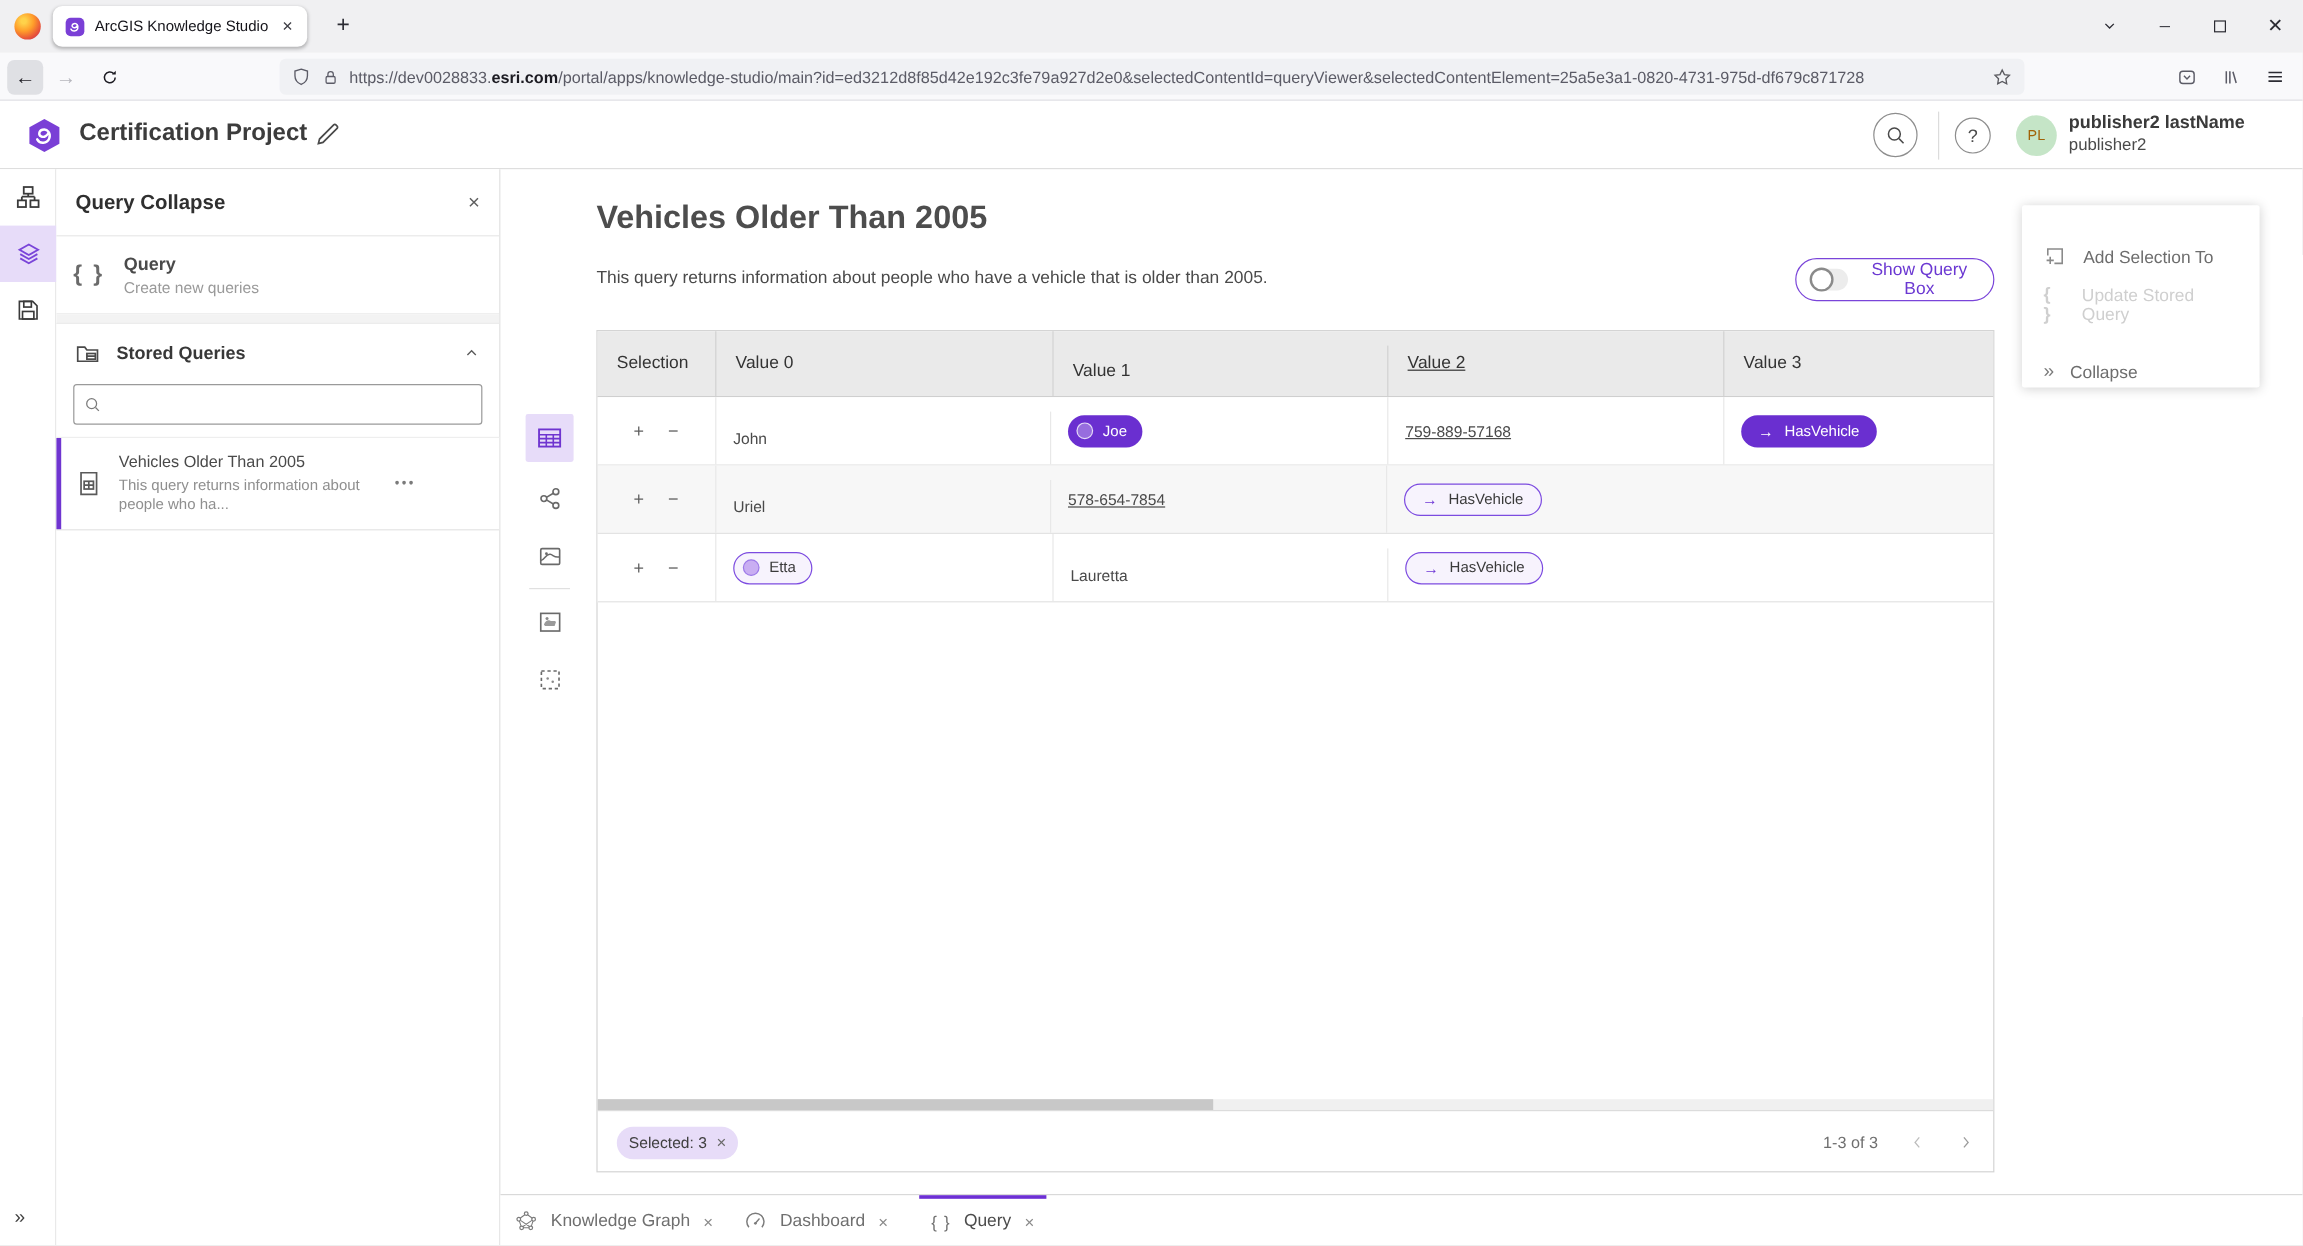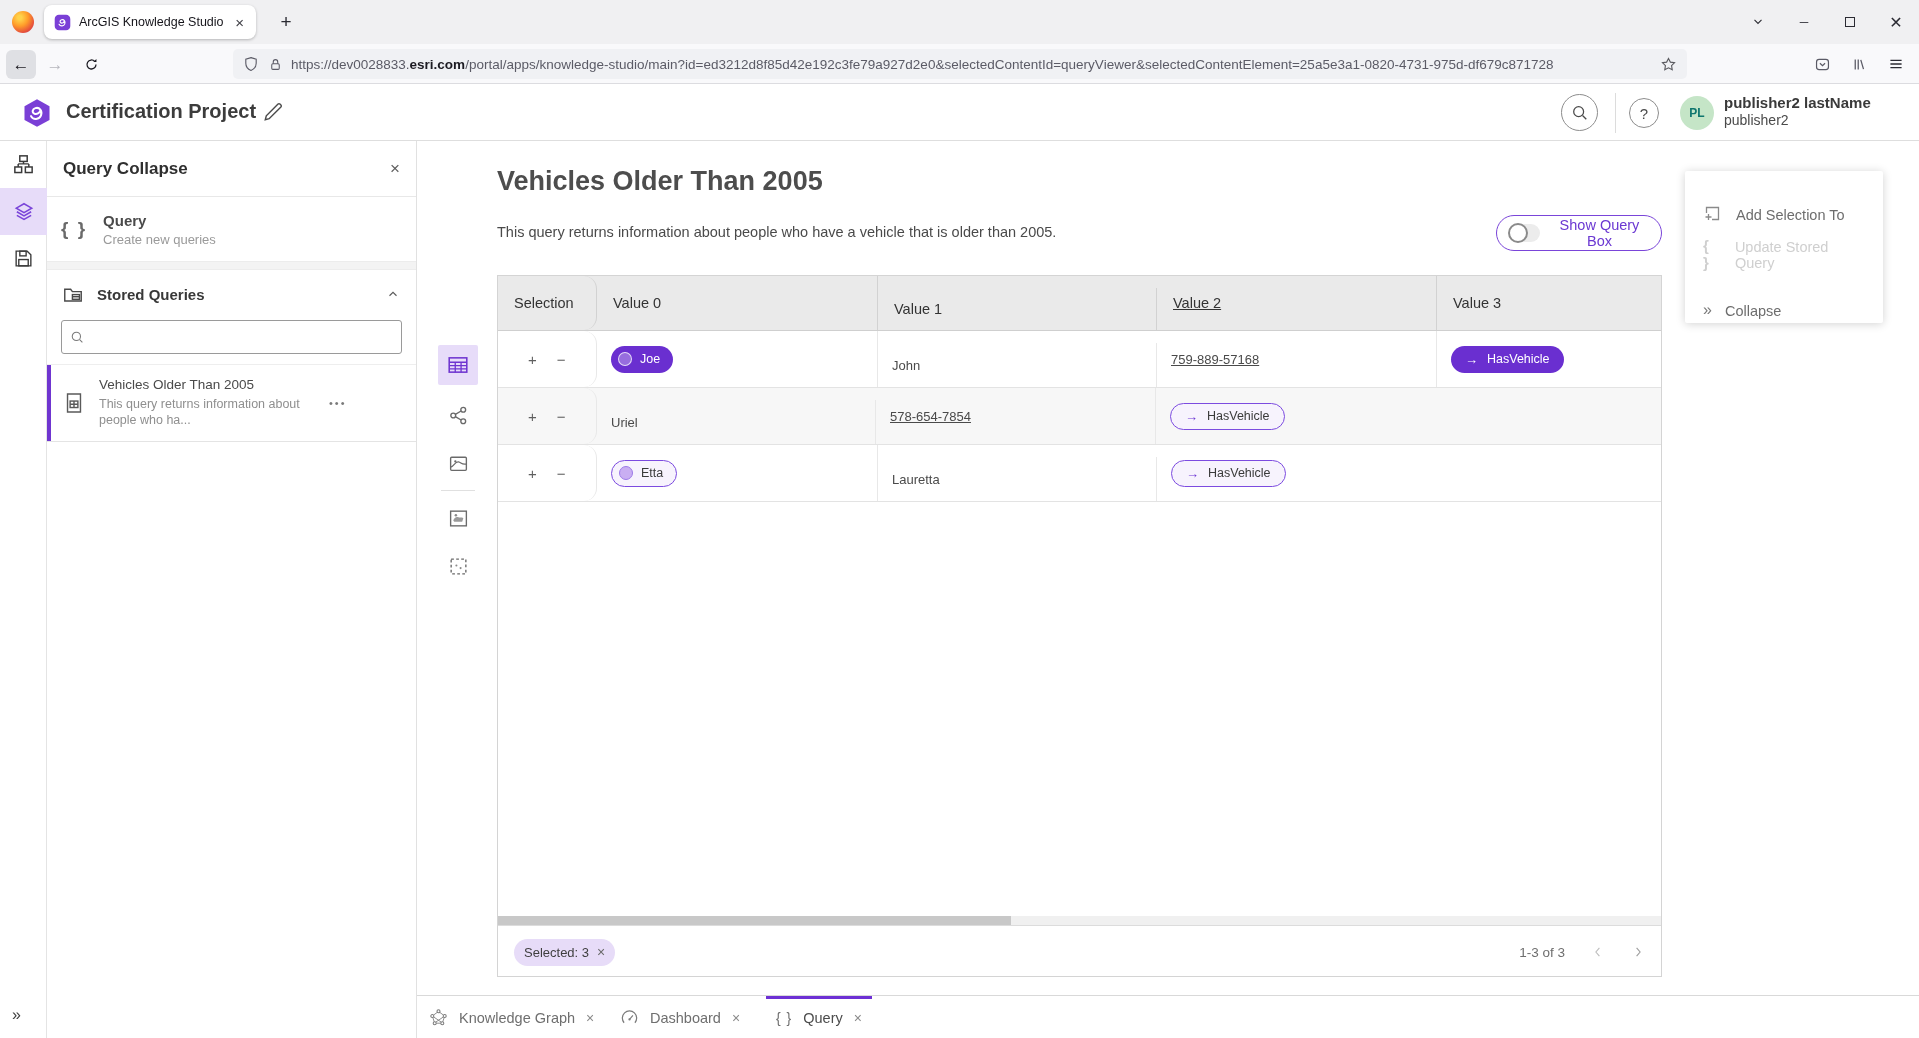--- a/index.html
+++ b/index.html
@@ -32,21 +32,21 @@
   .url-text { font-size:13.5px; color:#5b5b66; white-space:nowrap; overflow:hidden; flex:1; margin-left:8px; }
   .url-text b { color:#1c1b22; font-weight:bold; }
   .tb-right { position:absolute; top:50px; width:28px; height:28px; display:flex; align-items:center; justify-content:center; border-radius:4px; }
 
   
   .app-header { position:absolute; left:0; top:84px; width:1919px; height:57px; background:#fff; border-bottom:1px solid #dedede; }
   .proj-title { position:absolute; left:66px; top:100px; font-size:20px; font-weight:bold; color:#3c3c3c; }
   .circle-btn { position:absolute; border:1px solid #8d8d8d; border-radius:50%; background:#fff;
                 display:flex; align-items:center; justify-content:center; color:#4a4a4a; }
   .avatar { position:absolute; left:1680px; top:96px; width:34px; height:34px; border-radius:50%; background:#c5e5c7;
-            color:#0f766e; font-size:12px; font-weight:bold; display:flex; align-items:center; justify-content:center; }
+            color:#a16207; font-size:12px; font-weight:normal; display:flex; align-items:center; justify-content:center; }
   .user-name { position:absolute; left:1724px; top:94px; font-size:15px; font-weight:bold; color:#3a3a3a; }
   .user-sub  { position:absolute; left:1724px; top:112px; font-size:14px; color:#4a4a4a; }
 
   
   .rail { position:absolute; left:0; top:141px; width:47px; height:897px; background:#fff; border-right:1px solid #e4e4e4; }
   .rail-btn { width:47px; height:47px; display:flex; align-items:center; justify-content:center; }
   .rail-btn.sel { background:#e7dcf9; }
   .rail-expand { position:absolute; left:12px; bottom:14px; font-size:16px; color:#3f3f3f; }
 
   
@@ -88,21 +88,21 @@
               background:#fff; border:2px solid #8a8a8a; }
   .toggle-btn .lbl { font-size:14.5px; color:#6b38d2; margin-left:10px;text-align:center; }
 
   
   .card { position:absolute; left:497px; top:275px; width:1165px; height:702px; border:1px solid #d4d4d4; background:#fff; }
   .thead { display:flex; height:55px; background:#eaeaea; border-bottom:1px solid #cfcfcf; }
   .th { display:flex; align-items:center; padding-left:16px; font-size:14.5px; color:#333; border-right:1px solid #d2d2d2; }
   .trow { display:flex; height:57px; border-bottom:1px solid #e3e3e3; background:#fff; }
   .trow.alt { background:#f7f7f7; }
   .td { display:flex; align-items:center; padding-left:14px; font-size:13px; color:#4a4a4a; border-right:1px solid #e8e8e8; }
-  .c0{width:99px;border-radius:13px;} .c1{width:281px;} .c2{width:279px;margin-top:12px;} .c3{width:280px;text-decoration:underline;} .c4{width:224px; border-right:none;}
+  .c0{width:99px;} .c1{width:281px;} .c2{width:279px;margin-top:12px;} .c3{width:280px;text-decoration:underline;} .c4{width:224px; border-right:none;}
   .selcell { padding-left:30px; gap:20px; color:#5f5f5f; font-size:15px; }
   .selcell span { cursor:default; }
   .pill { display:inline-flex; align-items:center; height:27px; border-radius:14px; padding:0 13px 0 7px; font-size:12.5px; }
   .pill.fill { background:#6a2fd0; color:#fff; }
   .pill.line { background:#f7f3fd; border:1px solid #7c4be0; color:#3a3a3a; }
   .pill .dot { width:14px; height:14px; border-radius:50%; margin-right:8px; }
   .pill.fill .dot { background:rgba(255,255,255,.3); border:1px solid rgba(255,255,255,.75); }
   .pill.line .dot { background:#c9aef2; border:1px solid #9d7ae8; }
   .rpill { display:inline-flex; align-items:center; height:27px; border-radius:14px; padding:0 14px; font-size:12.5px; }
   .rpill.fill { background:#6a2fd0; color:#fff; }
@@ -353,27 +353,27 @@
       <div class="th c2">Value 1</div>
       <div class="th c3">Value 2</div>
       <div class="th c4">Value 3</div>
     </div>
 
     <div class="trow">
       <div class="td c0 selcell">
         <span>+</span>
         <span>−</span>
       </div>
+      <div class="td c2">John</div>
       <div class="td c1">
           <span class="pill fill">
             <span class="dot"></span>
             <span>Joe</span>
           </span>
         </div>
-      <div class="td c2">John</div>
       <div class="td c3">759-889-57168</div>
       <div class="td c4">
           <span class="rpill fill">
             <span class="arr">→</span>
             <span>HasVehicle</span>
           </span>
         </div>
     </div>
 
     <div class="trow alt">

